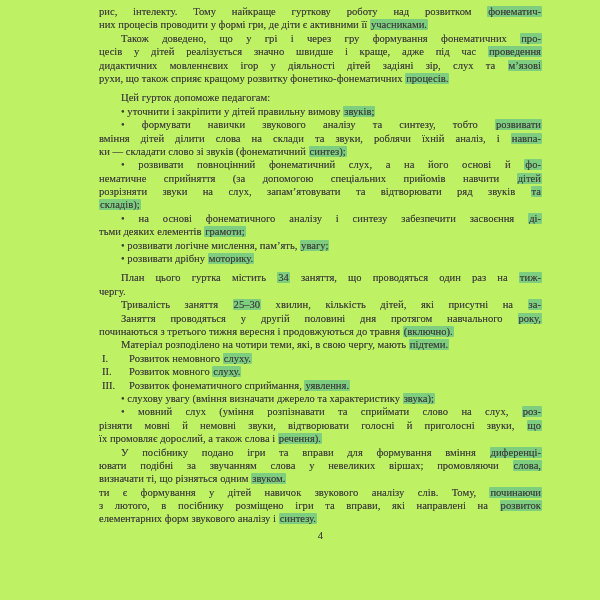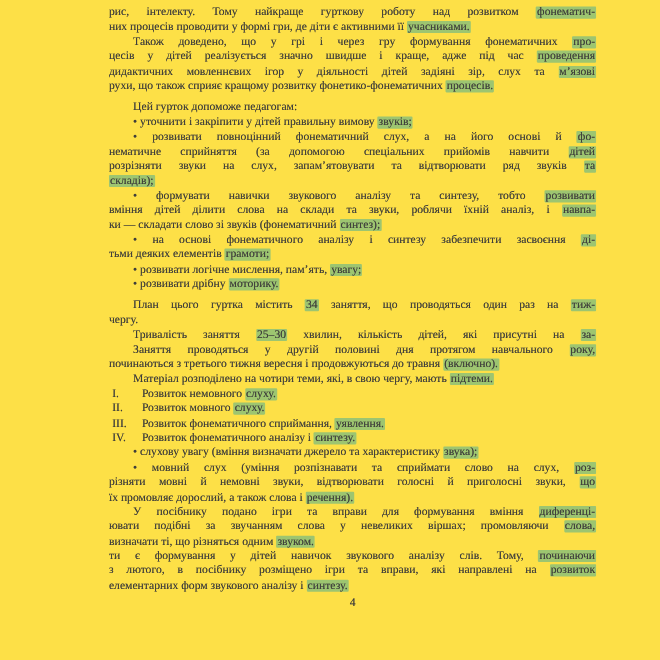--- a/index.html
+++ b/index.html
@@ -6,21 +6,21 @@
     margin: 0;
     padding: 0;
     background: #fbfbf9;
   }
   .scan {
     position: relative;
     width: 600px;
     height: 600px;
     box-sizing: border-box;
     padding: 5px 58px 0 99px;
-    background: #fde047;
+    background: #bef264;
     font-family: "Liberation Serif", "DejaVu Serif", serif;
     font-size: 10.6px;
     line-height: 13.4px;
     color: #3e3d3b;
     text-shadow: 0 0 0.5px rgba(62,61,59,0.6);
     overflow: hidden;
   }
   .line {
     height: 13.4px;
     overflow: hidden;
@@ -69,29 +69,29 @@
         <div class="line">дидактичних мовленнєвих ігор у діяльності дітей задіяні зір, слух та <mark>м’язові</mark></div>
         <div class="line last">рухи, що також сприяє кращому розвитку фонетико-фонематичних <mark>процесів.</mark></div>
       </div>
       <div class="block p gap">
         <div class="line first last">Цей гурток допоможе педагогам:</div>
       </div>
       <div class="block bullet">
         <div class="line first last">• уточнити і закріпити у дітей правильну вимову <mark>звуків;</mark></div>
       </div>
       <div class="block bullet">
+        <div class="line first">• формувати навички звукового аналізу та синтезу, тобто <mark>розвивати</mark></div>
+        <div class="line">вміння дітей ділити слова на склади та звуки, роблячи їхній аналіз, і <mark>навпа-</mark></div>
+        <div class="line last">ки — складати слово зі звуків (фонематичний <mark>синтез);</mark></div>
+      </div>
+      <div class="block bullet">
         <div class="line first">• розвивати повноцінний фонематичний слух, а на його основі й <mark>фо-</mark></div>
         <div class="line">нематичне сприйняття (за допомогою спеціальних прийомів навчити <mark>дітей</mark></div>
         <div class="line">розрізняти звуки на слух, запам’ятовувати та відтворювати ряд звуків <mark>та</mark></div>
         <div class="line last"><mark>складів);</mark></div>
-      </div>
-      <div class="block bullet">
-        <div class="line first">• формувати навички звукового аналізу та синтезу, тобто <mark>розвивати</mark></div>
-        <div class="line">вміння дітей ділити слова на склади та звуки, роблячи їхній аналіз, і <mark>навпа-</mark></div>
-        <div class="line last">ки — складати слово зі звуків (фонематичний <mark>синтез);</mark></div>
       </div>
       <div class="block bullet">
         <div class="line first">• на основі фонематичного аналізу і синтезу забезпечити засвоєння <mark>ді-</mark></div>
         <div class="line last">тьми деяких елементів <mark>грамоти;</mark></div>
       </div>
       <div class="block bullet">
         <div class="line first last">• розвивати логічне мислення, пам’ять, <mark>увагу;</mark></div>
       </div>
       <div class="block bullet">
         <div class="line first last">• розвивати дрібну <mark>моторику.</mark></div>
@@ -112,23 +112,20 @@
       </div>
       <div class="block li">
         <div class="line first last"><span class="num">I.</span>Розвиток немовного <mark>слуху.</mark></div>
       </div>
       <div class="block li">
         <div class="line first last"><span class="num">II.</span>Розвиток мовного <mark>слуху.</mark></div>
       </div>
       <div class="block li">
         <div class="line first last"><span class="num">III.</span>Розвиток фонематичного сприймання, <mark>уявлення.</mark></div>
       </div>
-      <div class="block li">
-        <div class="line first last"><span class="num">IV.</span>Розвиток фонематичного аналізу і <mark>синтезу.</mark></div>
-      </div>
       <div class="block bullet">
         <div class="line first last">• слухову увагу (вміння визначати джерело та характеристику <mark>звука);</mark></div>
       </div>
       <div class="block bullet">
         <div class="line first">• мовний слух (уміння розпізнавати та сприймати слово на слух, <mark>роз-</mark></div>
         <div class="line">різняти мовні й немовні звуки, відтворювати голосні й приголосні звуки, <mark>що</mark></div>
         <div class="line last">їх промовляє дорослий, а також слова і <mark>речення).</mark></div>
       </div>
       <div class="block p">
         <div class="line first">У посібнику подано ігри та вправи для формування вміння <mark>диференці-</mark></div>

